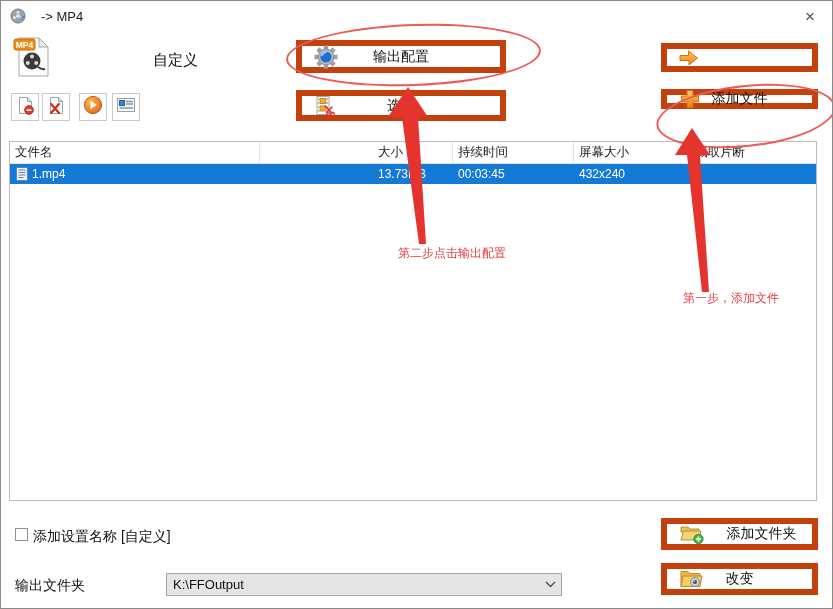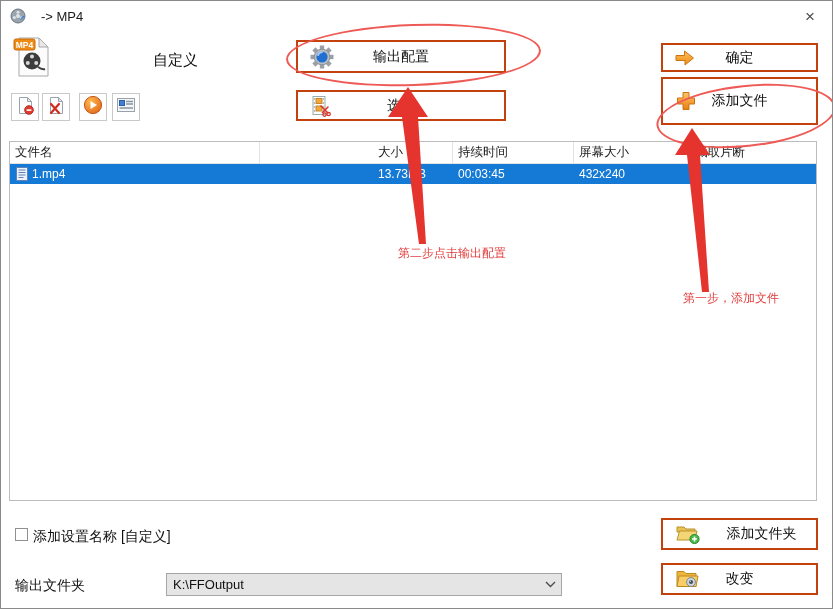--- a/index.html
+++ b/index.html
@@ -16,30 +16,30 @@
   .app-icon { position:absolute; left:9px; top:7px; }
   .win-title { position:absolute; left:32px; top:8px; font-size:13px; color:#1b1b1b;margin-left:8px; }
   .close-btn {
     position:absolute; right:8px; top:4px; width:28px; height:24px;
     display:flex; align-items:center; justify-content:center;
     font-size:17px; color:#4d4d4d; cursor:default;
   }
 
   
   .btn {
-    position:absolute; background:#fff; border:2px solid #c2410c;
+    position:absolute; background:#fff; border:6px solid #c2410c;
     display:flex; align-items:center; font-size:14px; color:#111;
   }
   .btn .ic { position:absolute; left:12px; top:50%; transform:translateY(-50%); display:flex; }
   .btn .lbl { width:100%; text-align:center; }
 
   .btn-output-config { left:295px; top:39px;  width:210px; height:33px; }
   .btn-options       { left:295px; top:89px;  width:210px; height:31px; }
   .btn-confirm       { left:660px; top:42px;  width:157px; height:29px; }
-  .btn-add-file      { left:660px; top:76px;  width:157px; height:48px; }
+  .btn-add-file      { left:660px; top:88px;  width:157px; height:20px; }
   .btn-add-folder    { left:660px; top:517px; width:157px; height:32px;padding-left:44px; }
   .btn-change        { left:660px; top:562px; width:157px; height:32px; }
 
   
   .tb-btn {
     position:absolute; top:92px; width:28px; height:28px; background:#fff;
     border:1px solid #c9c9c9; display:flex; align-items:center; justify-content:center;
   }
 
   
@@ -148,21 +148,20 @@
         <defs>
             <linearGradient id="og1" x1="0" y1="0" x2="0" y2="1">
           <stop offset="0" stop-color="#ffc express05e"></stop>
               <stop offset="0" stop-color="#ffc05e"></stop>
               <stop offset="1" stop-color="#ef8b12"></stop>
         </linearGradient>
           </defs>
         <path d="M1 6.5 h8.5 V2 L18.5 9 10 16 v-4.5 H1 z" fill="url(#og1)" stroke="#c97414"></path>
       </svg>
     </span>
-    <span class="lbl">确定</span>
   </div>
 
   <div class="tb-btn" style="left:10px;">
     <span>
       <svg width="19" height="19" viewBox="0 0 19 19">
         <path d="M3.5 1.5 h8 l4 4 v12 h-12 z" fill="#fdfdfd" stroke="#9aa4ae"></path>
         <path d="M11.5 1.5 l4 4 h-4 z" fill="#e6e6e6" stroke="#9aa4ae"></path>
         <circle cx="13" cy="14" r="4.3" fill="#e23b2e" stroke="#b52a20"></circle>
         <rect x="10.6" y="13.3" width="4.8" height="1.6" fill="#fff"></rect>
       </svg>

